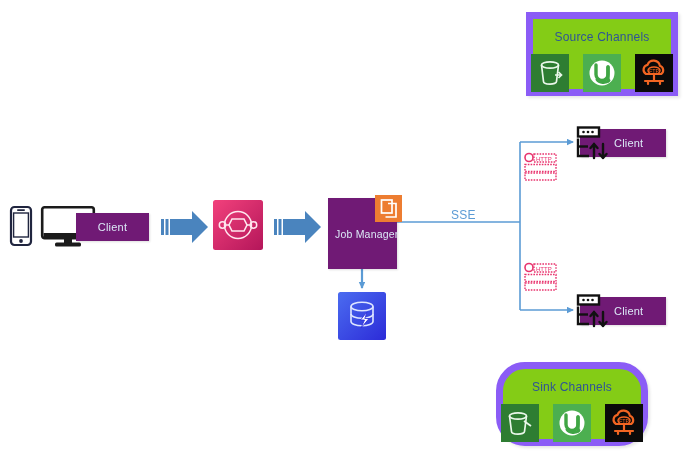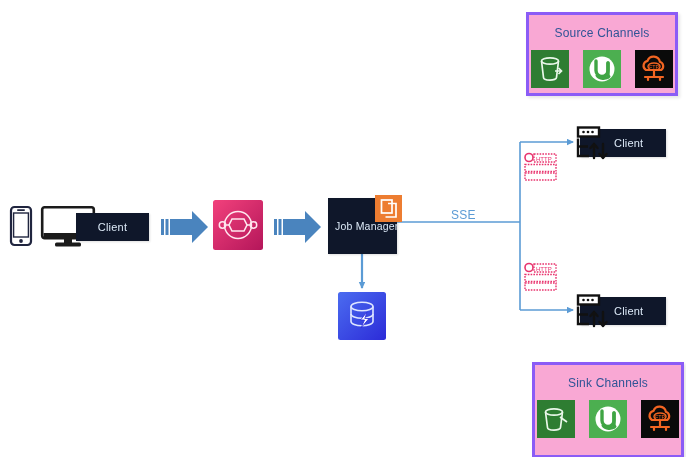--- a/index.html
+++ b/index.html
@@ -17,37 +17,37 @@
   #canvas {
     position: absolute;
     left: 0; top: 0;
     width: 686px;
     height: 457px;
   }
   .node { position: absolute; }
 
   
   .bluebox {
-    background: #0f172a;
+    background: #701a75;
     color: #DCE9F7;
     display: flex;
     align-items: center;
     box-sizing: border-box;
     font-size: 11px;
     letter-spacing: .2px;
     box-shadow: 1px 1px 2px rgba(0,0,0,.13);
   }
   .bluebox.center { justify-content: center; }
   .bluebox .lbl { white-space: nowrap; }
 
   
   .panel {
     position: absolute;
-    background: #f9a8d4;
-    border: 3px solid #8b5cf6;
+    background: #84cc16;
+    border: 7px solid #8b5cf6;
     box-sizing: border-box;
     box-shadow: 2px 2px 3px rgba(0,0,0,.10);
   }
   .panel-title {
     text-align: center;
     color: #2F5496;
     font-size: 12px;
     padding-top: 11px;
     letter-spacing: .2px;
   }
@@ -149,21 +149,21 @@
 <div class="node" style="left:274px; top:208px;">
   <svg width="48" height="38" viewBox="0 0 48 38">
     <g fill="#4A84BE">
       <rect x="0" y="11" width="3" height="16"></rect>
       <rect x="4.5" y="11" width="3" height="16"></rect>
     </g>
     <path d="M9,11 L31,11 L31,3 L47,19 L31,35 L31,27 L9,27 z" fill="#4A84BE"></path>
   </svg>
 </div>
 
-<div class="node bluebox" style="left:328px; top:198px; width:69px; height:56px; padding-left:7px;">
+<div class="node bluebox" style="left:328px; top:198px; width:69px; height:71px; padding-left:7px;">
   <span class="lbl" style="font-size:10.5px;">Job Manager</span>
 </div>
 <div class="node" style="left:375px; top:195px;">
   <svg width="27" height="27" viewBox="0 0 27 27">
     <rect x="0" y="0" width="27" height="27" fill="#ED7D31"></rect>
     <rect x="6.5" y="5" width="10.5" height="13" fill="none" stroke="#ffffff" stroke-width="1.7"></rect>
     <path d="M13,8.5 L21,8.5 L21,22 L10.5,22" fill="none" stroke="#ffffff" stroke-width="1.7"></path>
   </svg>
 </div>
 
@@ -263,21 +263,21 @@
     <svg class="chan-icon" viewBox="0 0 38 38">
       <rect width="38" height="38" fill="#0a0a0a"></rect>
       <path d="M11,20 a5,5 0 0 1 1.5,-9.2 a6.5,6.5 0 0 1 12.4,1 a4.6,4.6 0 0 1 1.3,8.2 z" fill="none" stroke="#F26522" stroke-width="2.2"></path>
       <ellipse cx="19" cy="16.5" rx="6" ry="3.6" fill="none" stroke="#F26522" stroke-width="1.5"></ellipse>
       <text x="19" y="18.6" text-anchor="middle" font-family="'Liberation Sans', sans-serif" font-size="5.4" fill="#F26522">FTP</text>
       <path d="M19,21.5 L19,27 M10,27 L28,27 M13,27 L13,30 M25,27 L25,30" stroke="#F26522" stroke-width="2.2" stroke-linecap="round"></path>
     </svg>
   </div>
 </div>
 
-<div class="panel" style="left:532px; top:362px; width:152px; height:96px;">
+<div class="panel" style="left:496px; top:362px; width:152px; height:84px;border-radius:29px;">
   <div class="panel-title">Sink Channels</div>
   <div class="panel-icons">
 
     <svg class="chan-icon" viewBox="0 0 38 38">
       <rect width="38" height="38" fill="#2E7D32"></rect>
       <g fill="none" stroke="#eaf7ea" stroke-width="1.7">
         <ellipse cx="17" cy="12" rx="8.5" ry="3.2"></ellipse>
         <path d="M8.5,12 L10.5,27.5 a6.5,2.6 0 0 0 13,0 L25.5,12"></path>
       </g>
       <path d="M23,17 L30,22" fill="none" stroke="#eaf7ea" stroke-width="1.7"></path>

